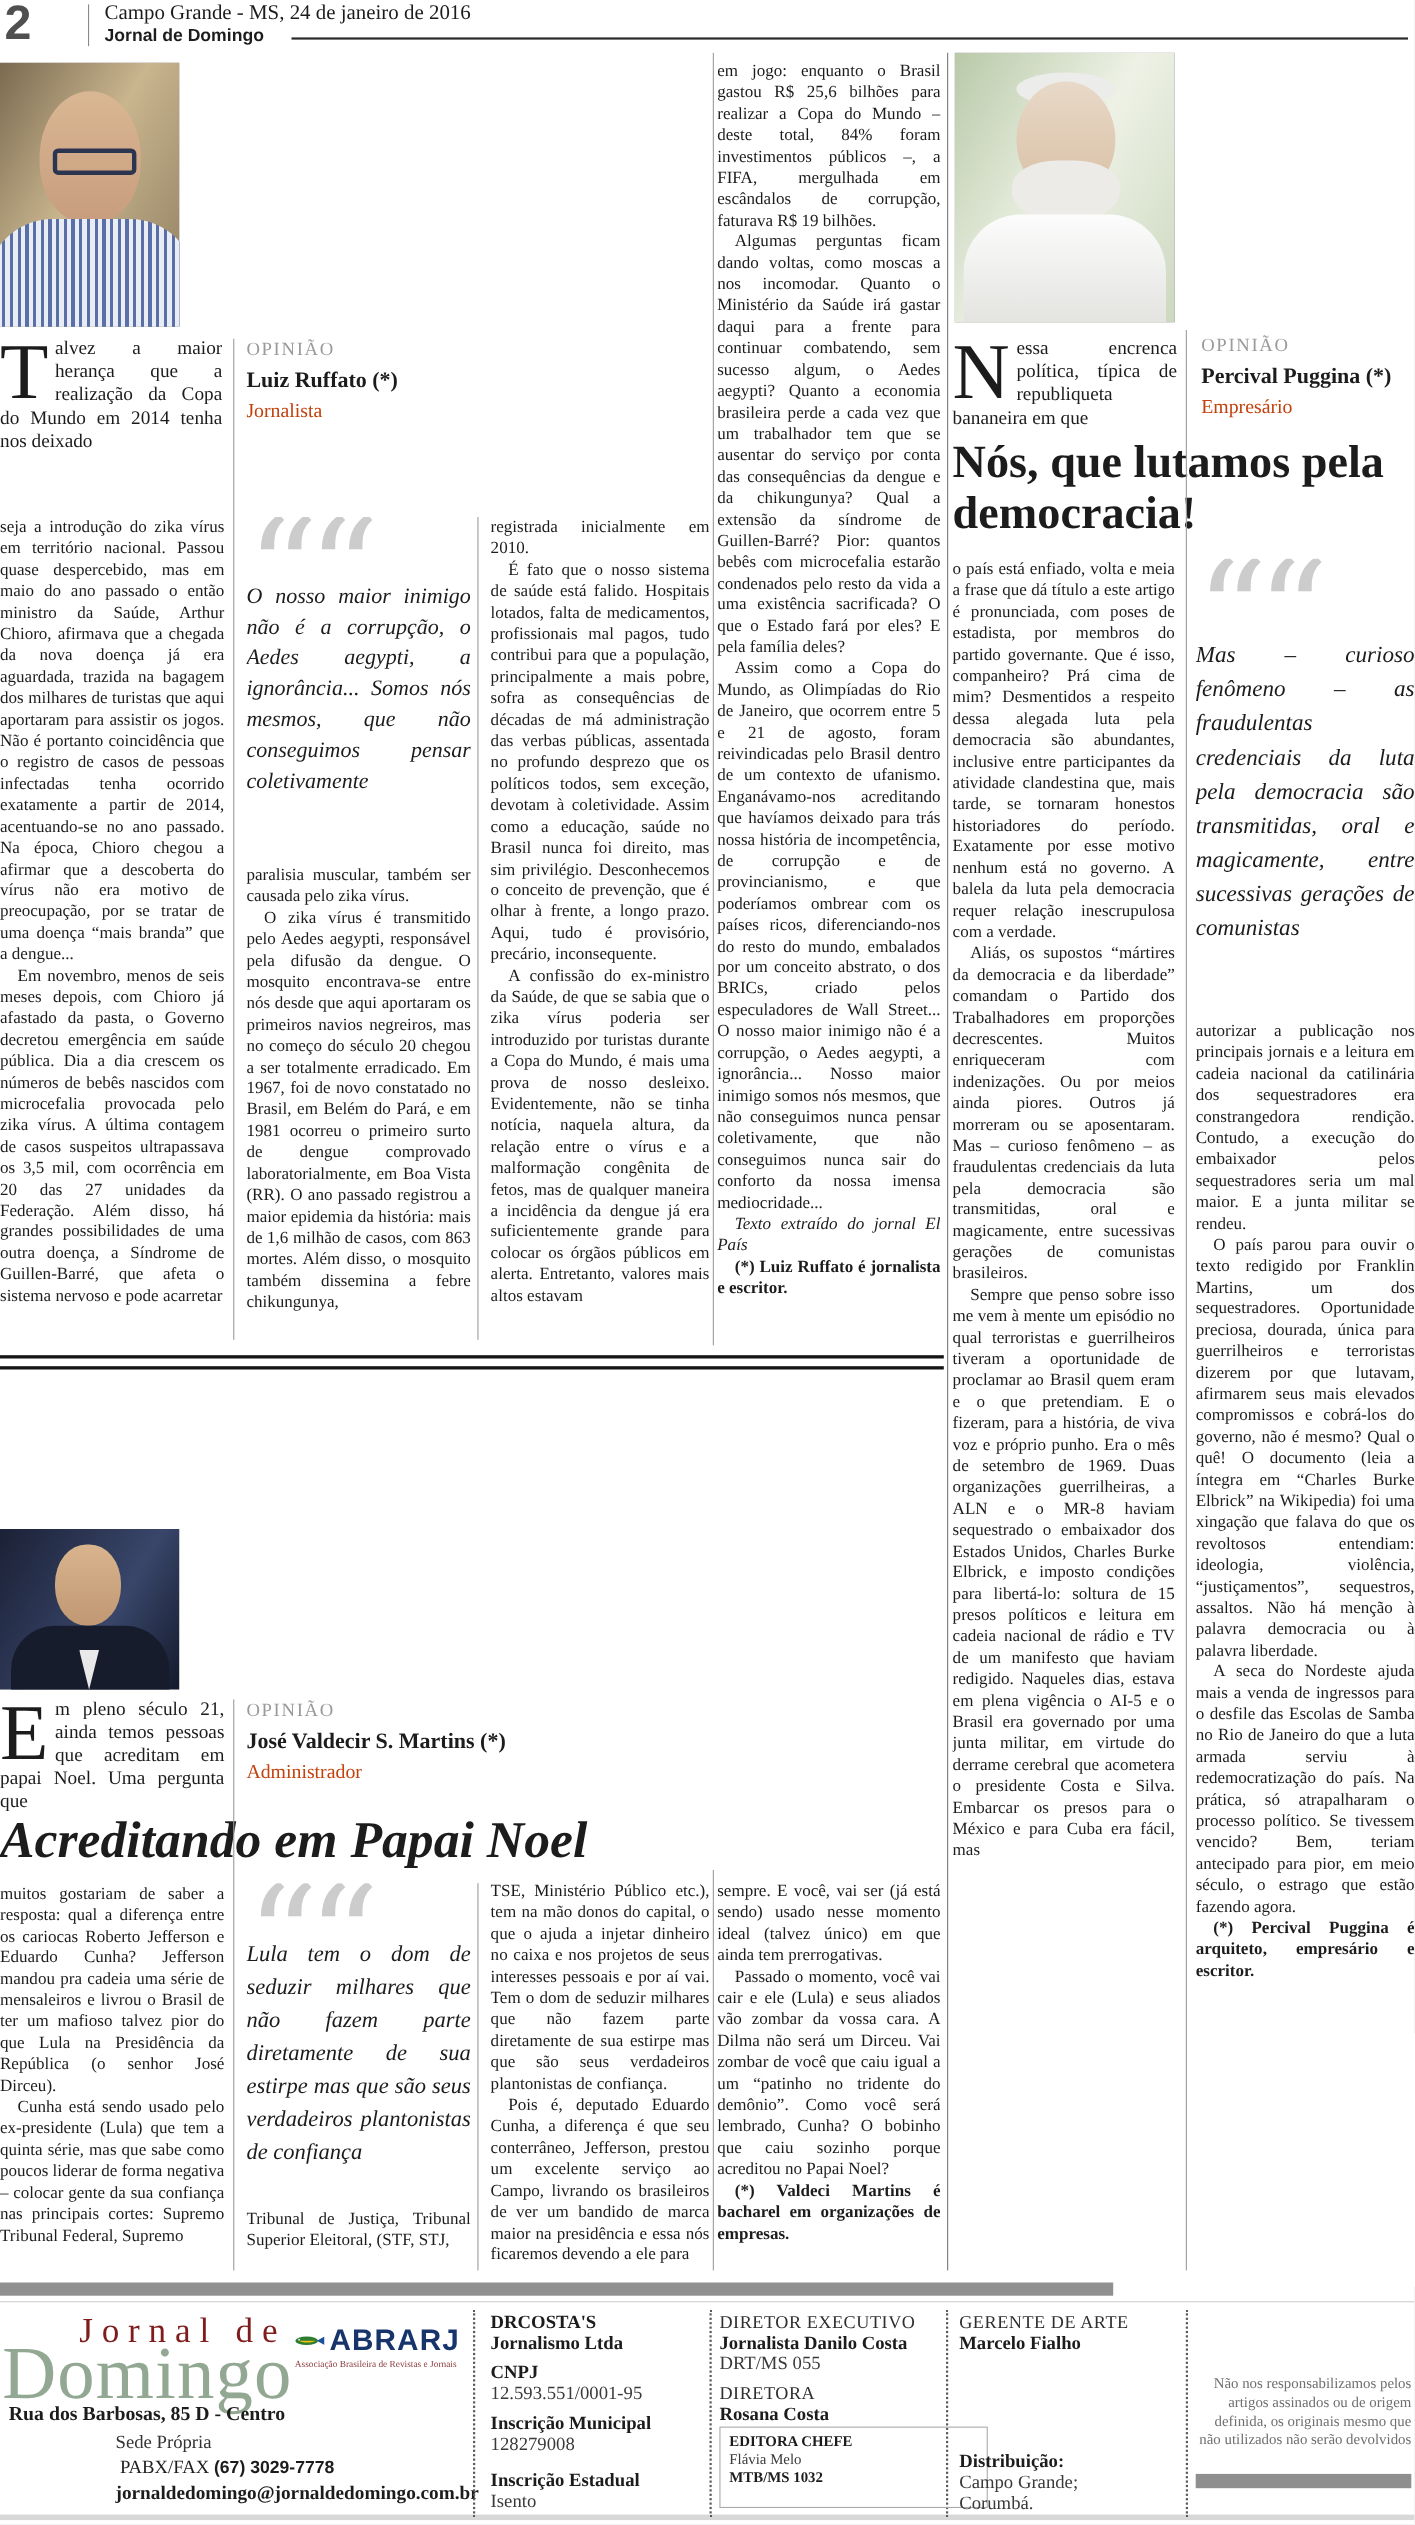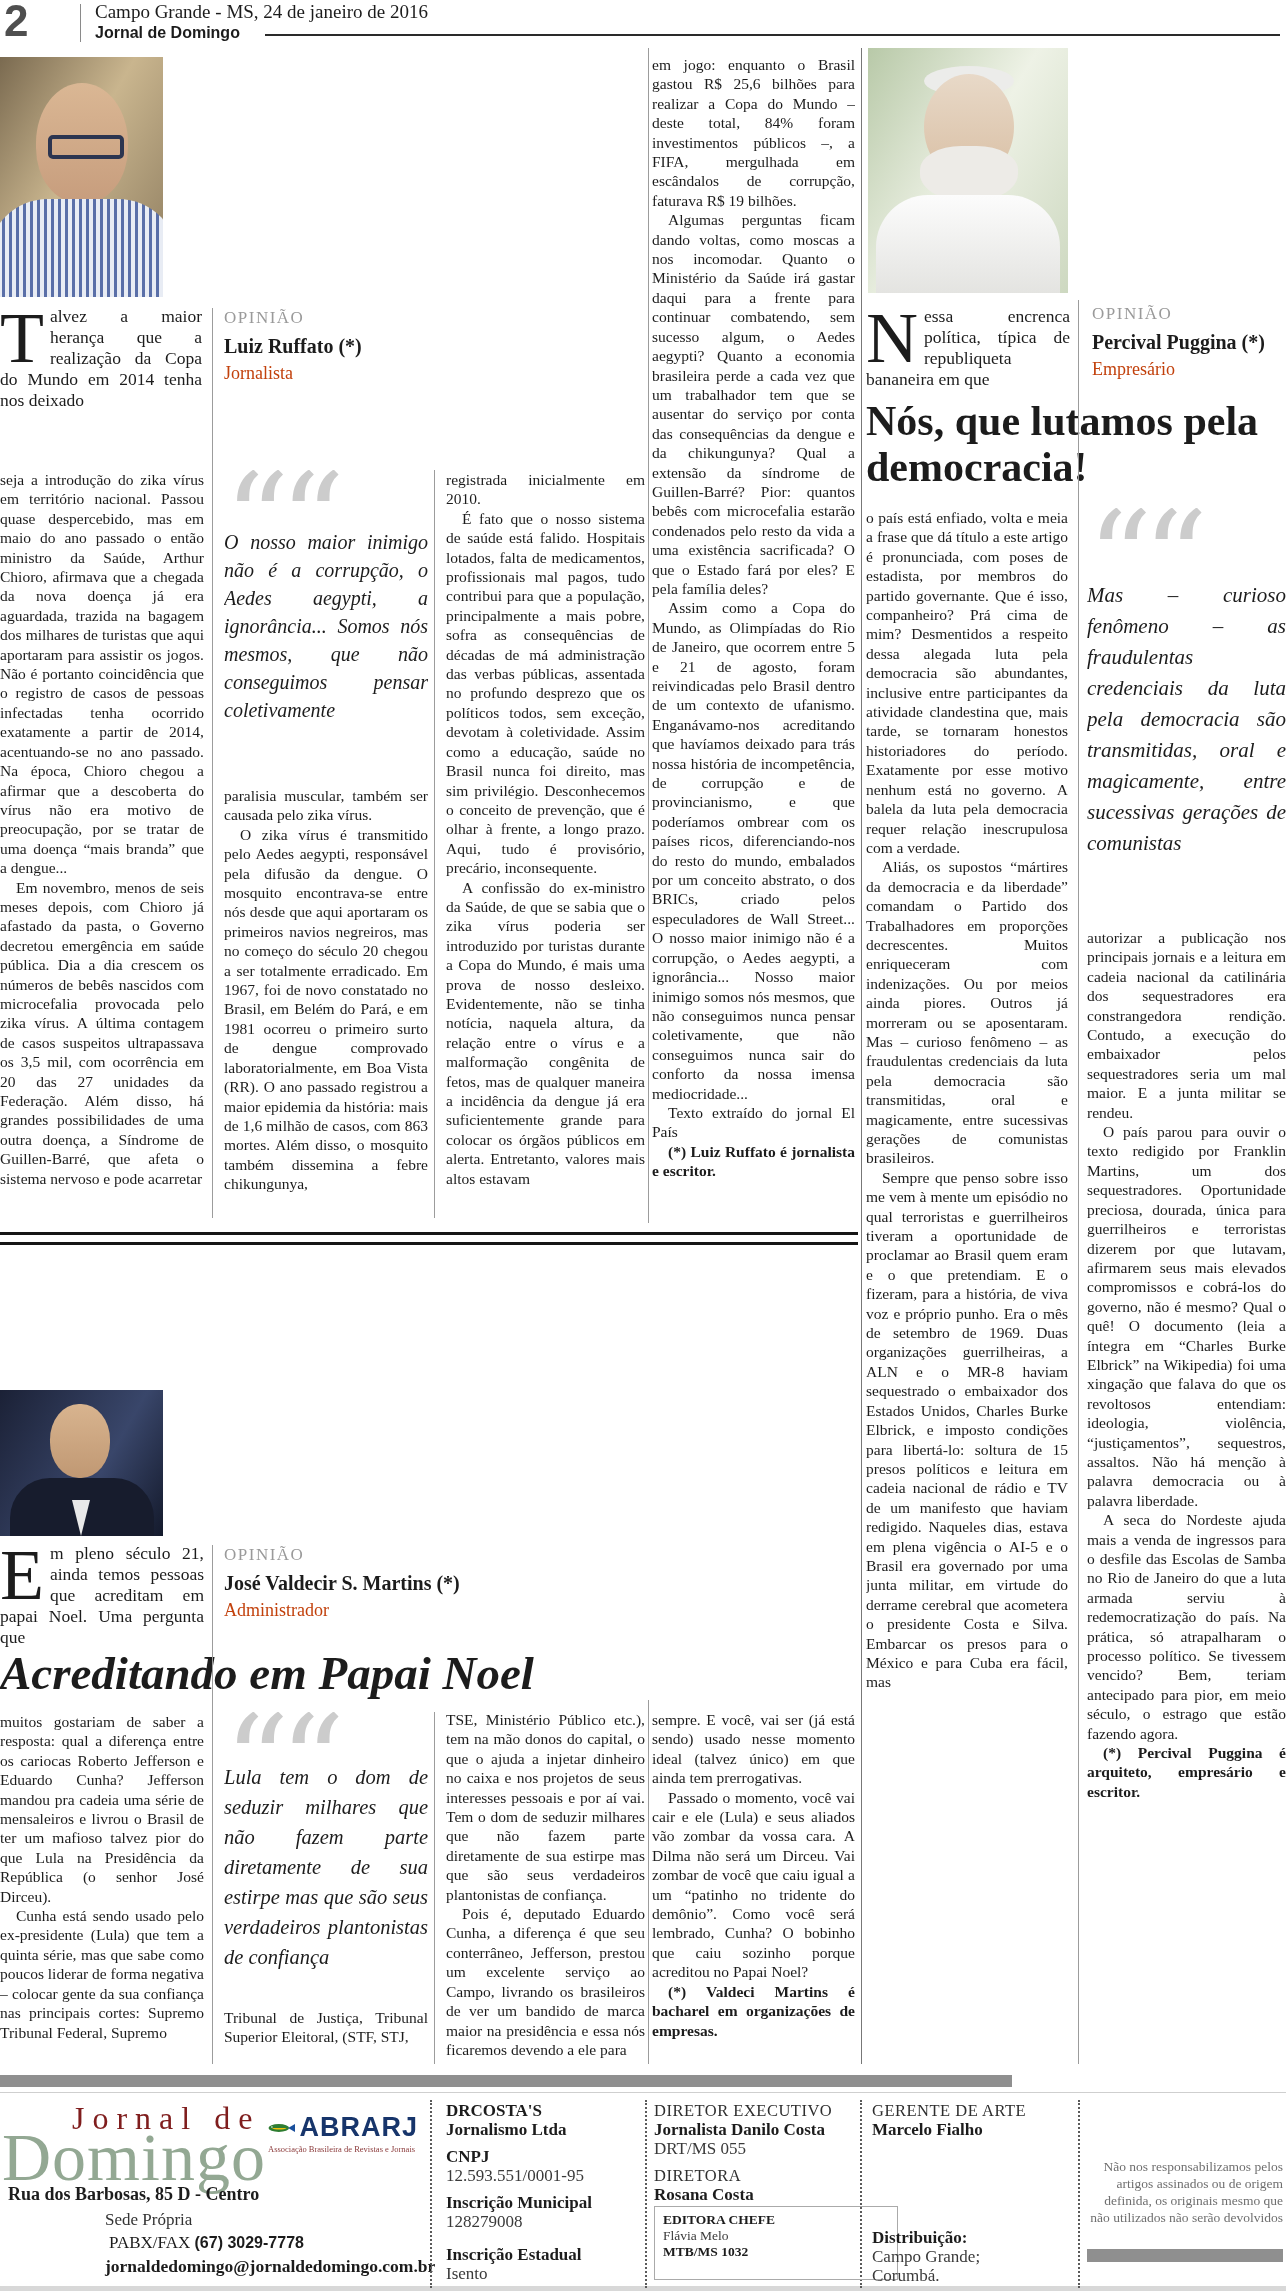--- a/index.html
+++ b/index.html
@@ -49,21 +49,21 @@
   #intro2{left:866px;top:306px;width:204px;height:92px;}
   #headline2{left:866px;top:398px;width:424px;font-size:42px;line-height:46px;white-space:normal;}
   #byline3{left:224px;top:1545px;width:280px;}
   #intro3{left:0;top:1543px;width:204px;height:106px;}
   #headline3{left:0;top:1646px;width:740px;font-style:italic;font-size:47px;}
 
   
   .bodytext{font-size:15.5px;line-height:19.4px;text-align:justify;overflow:hidden;hyphens:auto;}
   .bodytext p{margin:0;text-align:justify;}
   .bodytext p + p{text-indent:16px;}
-  .source{text-indent:16px;margin:4px 0 0 0;}
+  .source{font-style:italic;text-indent:16px;margin:4px 0 0 0;}
   .sig{font-weight:bold;text-indent:16px;margin:14px 0 0 0;}
   #a1c1{left:0;top:470px;width:204px;height:748px;}
   #a1c2{left:224px;top:470px;width:204px;height:748px;}
   #a1c3{left:446px;top:470px;width:199px;height:748px;}
   #a1c4{left:652px;top:55px;width:203px;height:1168px;}
   #a2colA{left:866px;top:508px;width:202px;height:1556px;}
   #a2colB{left:1087px;top:508px;width:199px;height:1556px;}
   #a3c1{left:0;top:1712px;width:204px;height:352px;}
   #a3c2{left:224px;top:1712px;width:204px;height:352px;}
   #a3c3{left:446px;top:1710px;width:199px;height:354px;}

